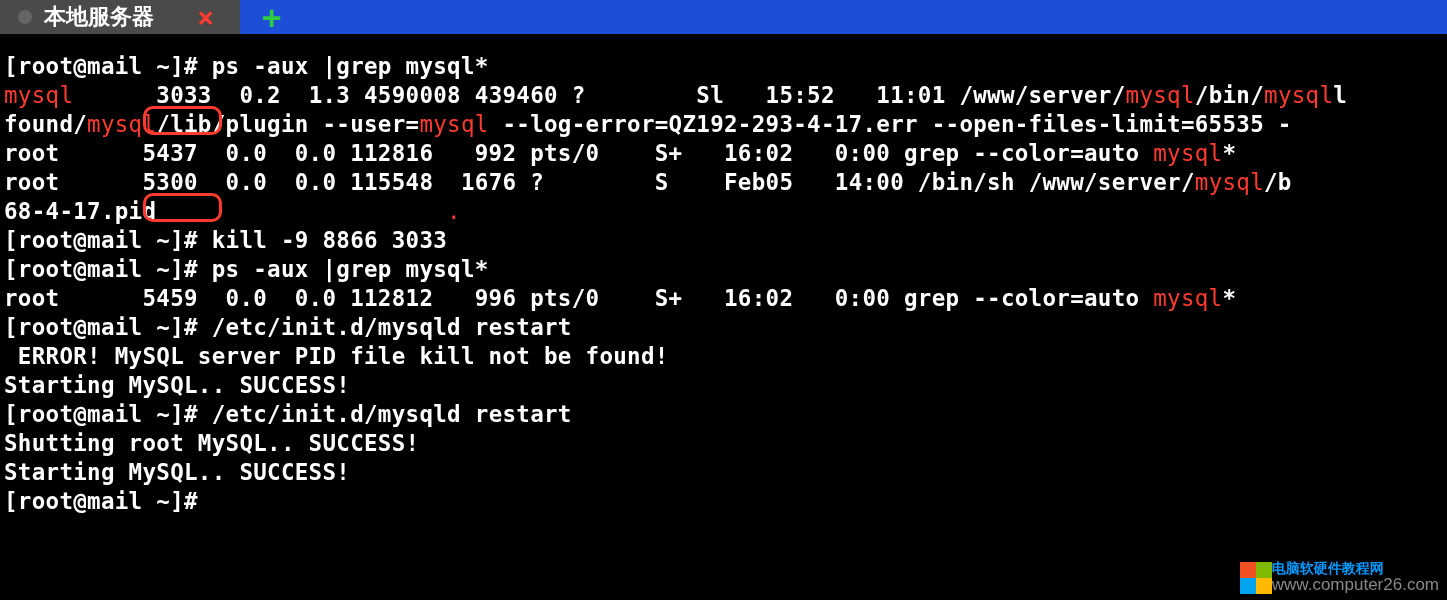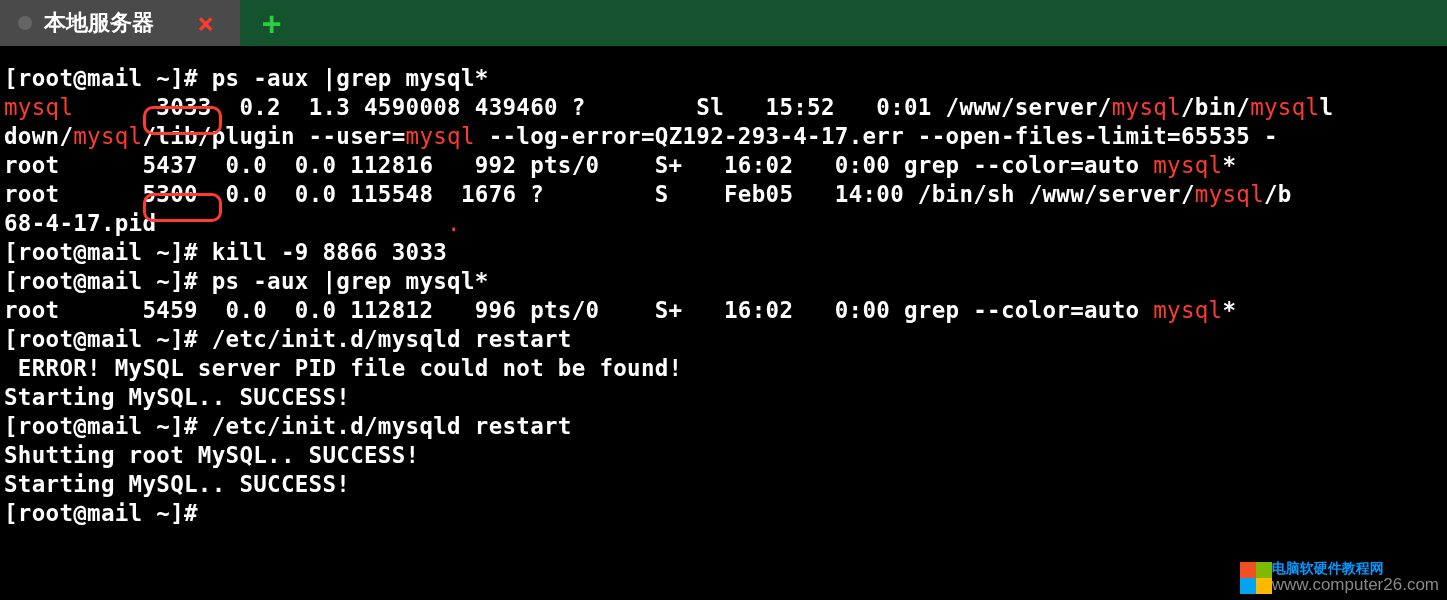--- a/index.html
+++ b/index.html
@@ -5,22 +5,22 @@
     * { margin: 0; padding: 0; box-sizing: border-box; }
     body {
       font-family: "Consolas", "Monaco", monospace;
       background: #000;
       width: 1447px;
       height: 600px;
       overflow: hidden;
       position: relative;
     }
     .tab-bar {
-      background: #14532d;
-      height: 46px;
+      background: #1d4ed8;
+      height: 34px;
       display: flex;
       align-items: stretch;
     }
     .tab {
       background: #4a4a4a;
       color: #fff;
       display: flex;
       align-items: center;
       padding: 0 18px;
       font-size: 22px;
@@ -98,30 +98,30 @@
     <span class="tab-indicator"></span>
     <span class="tab-title">本地服务器</span>
     <span class="close-x">×</span>
   </div>
   <div class="add-tab">
     <span>+</span>
   </div>
 </div>
 
 <div class="terminal"><span>[root@mail ~]#</span><span> ps -aux |grep mysql*</span>
-<span class="hl">mysql</span>      <span>3033</span><span>  0.2  1.3 4590008 439460 ?        Sl   15:52   0:01 /www/server/</span><span class="hl">mysql</span><span>/bin/</span><span class="hl">mysql</span><span>l</span>
-<span>down/</span><span class="hl">mysql</span><span>/lib/plugin --user=</span><span class="hl">mysql</span><span> --log-error=QZ192-293-4-17.err --open-files-limit=65535 -</span>
+<span class="hl">mysql</span>      <span>3033</span><span>  0.2  1.3 4590008 439460 ?        Sl   15:52   11:01 /www/server/</span><span class="hl">mysql</span><span>/bin/</span><span class="hl">mysql</span><span>l</span>
+<span>found/</span><span class="hl">mysql</span><span>/lib/plugin --user=</span><span class="hl">mysql</span><span> --log-error=QZ192-293-4-17.err --open-files-limit=65535 -</span>
 <span>root      5437  0.0  0.0 112816   992 pts/0    S+   16:02   0:00 grep --color=auto </span><span class="hl">mysql</span><span>*</span>
 <span>root      </span><span>5300</span><span>  0.0  0.0 115548  1676 ?        S    Feb05   14:00 /bin/sh /www/server/</span><span class="hl">mysql</span><span>/b</span>
 <span>68-4-17.pid</span>                     <span class="hl">.</span>
 <span>[root@mail ~]#</span><span> kill -9 8866 3033</span>
 <span>[root@mail ~]#</span><span> ps -aux |grep mysql*</span>
 <span>root      5459  0.0  0.0 112812   996 pts/0    S+   16:02   0:00 grep --color=auto </span><span class="hl">mysql</span><span>*</span>
 <span>[root@mail ~]#</span><span> /etc/init.d/mysqld restart</span>
-<span> ERROR! MySQL server PID file could not be found!</span>
+<span> ERROR! MySQL server PID file kill not be found!</span>
 <span>Starting MySQL.. SUCCESS!</span>
 <span>[root@mail ~]#</span><span> /etc/init.d/mysqld restart</span>
 <span>Shutting root MySQL.. SUCCESS!</span>
 <span>Starting MySQL.. SUCCESS!</span>
 <span>[root@mail ~]#</span></div>
 
 <div class="box1"></div>
 <div class="box2"></div>
 
 <div class="watermark">

